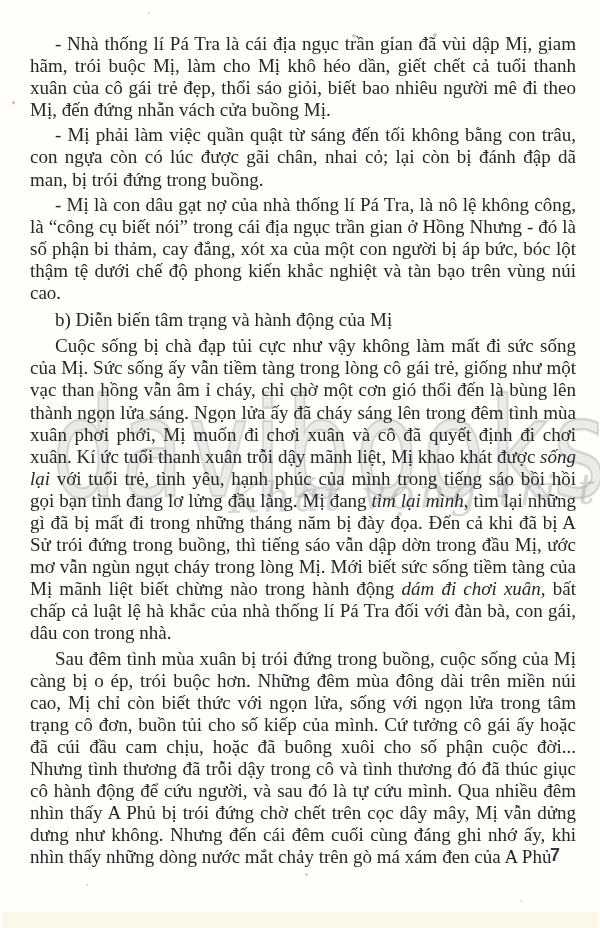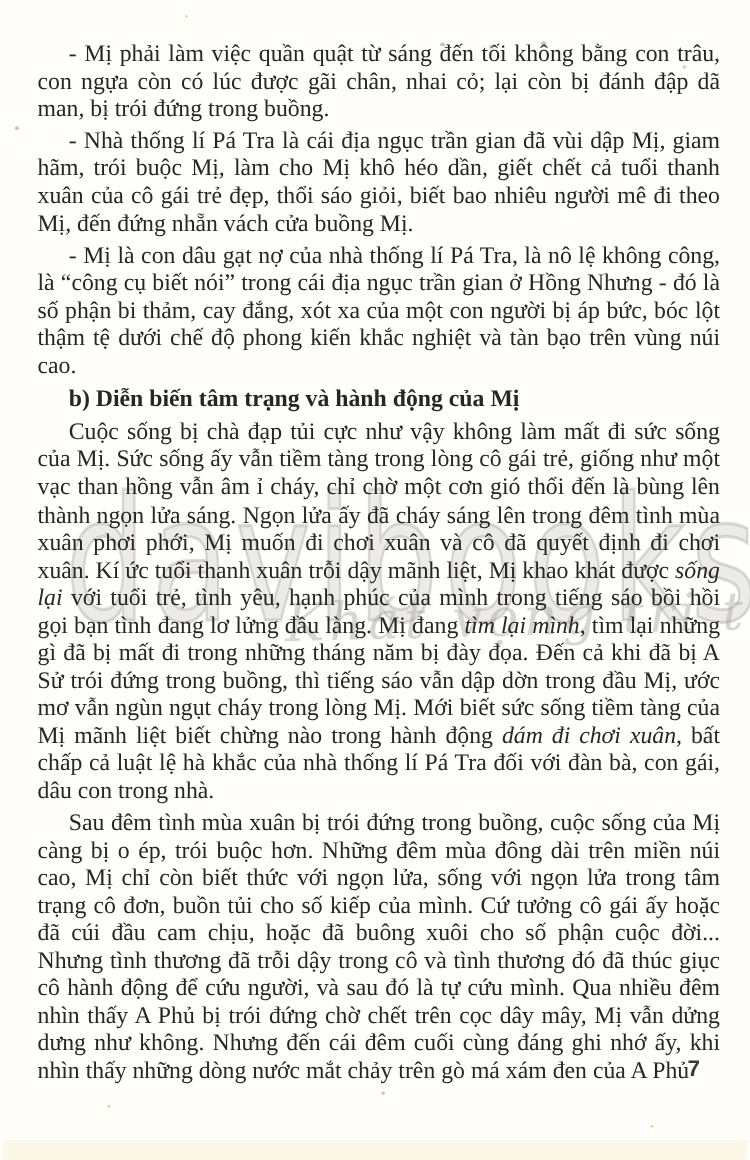--- a/index.html
+++ b/index.html
@@ -13,21 +13,21 @@
   }
   .text-block{
     position:absolute;
     left:30px;top:33px;
     width:546px;
     font-size:19px;
     line-height:22.1px;
     text-align:justify;
   }
   .para{margin:0 0 3px 0;text-indent:25px;}
-  .para.heading{margin-top:5px;margin-bottom:4px;font-weight:bold;}
+  .para.heading{margin-top:5px;margin-bottom:4px;}
   .para i{font-style:italic;}
   .page-number{
     position:absolute;
     right:40px;top:845px;
     font-family:"Liberation Sans","DejaVu Sans",sans-serif;
     font-size:18px;font-weight:bold;color:#3a3a3a;
   }
   
   .wm-brand{
     position:absolute;
@@ -70,22 +70,22 @@
 </style>
 </head>
 <body>
 
 <div class="page">
 
   <div class="wm-brand">davibooks</div>
   <div class="wm-slogan">Khát vọng tri thức</div>
 
   <div class="text-block">
+    <p class="para">- Nhà thống lí Pá Tra là cái địa ngục trần gian đã vùi dập Mị, giam hãm, trói buộc Mị, làm cho Mị khô héo dần, giết chết cả tuổi thanh xuân của cô gái trẻ đẹp, thổi sáo giỏi, biết bao nhiêu người mê đi theo Mị, đến đứng nhẵn vách cửa buồng Mị.</p>
     <p class="para">- Mị phải làm việc quần quật từ sáng đến tối không bằng con trâu, con ngựa còn có lúc được gãi chân, nhai cỏ; lại còn bị đánh đập dã man, bị trói đứng trong buồng.</p>
-    <p class="para">- Nhà thống lí Pá Tra là cái địa ngục trần gian đã vùi dập Mị, giam hãm, trói buộc Mị, làm cho Mị khô héo dần, giết chết cả tuổi thanh xuân của cô gái trẻ đẹp, thổi sáo giỏi, biết bao nhiêu người mê đi theo Mị, đến đứng nhẵn vách cửa buồng Mị.</p>
     <p class="para">- Mị là con dâu gạt nợ của nhà thống lí Pá Tra, là nô lệ không công, là “công cụ biết nói” trong cái địa ngục trần gian ở Hồng Nhưng - đó là số phận bi thảm, cay đắng, xót xa của một con người bị áp bức, bóc lột thậm tệ dưới chế độ phong kiến khắc nghiệt và tàn bạo trên vùng núi cao.</p>
     <p class="para heading">b) Diễn biến tâm trạng và hành động của Mị</p>
     <p class="para"><span>Cuộc sống bị chà đạp tủi cực như vậy không làm mất đi sức sống của Mị. Sức sống ấy vẫn tiềm tàng trong lòng cô gái trẻ, giống như một vạc than hồng vẫn âm ỉ cháy, chỉ chờ một cơn gió thổi đến là bùng lên thành ngọn lửa sáng. Ngọn lửa ấy đã cháy sáng lên trong đêm tình mùa xuân phơi phới, Mị muốn đi chơi xuân và cô đã quyết định đi chơi xuân. Kí ức tuổi thanh xuân trỗi dậy mãnh liệt, Mị khao khát được </span><i>sống lại</i><span> với tuổi trẻ, tình yêu, hạnh phúc của mình trong tiếng sáo bồi hồi gọi bạn tình đang lơ lửng đầu làng. Mị đang </span><i>tìm lại mình</i><span>, tìm lại những gì đã bị mất đi trong những tháng năm bị đày đọa. Đến cả khi đã bị A Sử trói đứng trong buồng, thì tiếng sáo vẫn dập dờn trong đầu Mị, ước mơ vẫn ngùn ngụt cháy trong lòng Mị. Mới biết sức sống tiềm tàng của Mị mãnh liệt biết chừng nào trong hành động </span><i>dám đi chơi xuân</i><span>, bất chấp cả luật lệ hà khắc của nhà thống lí Pá Tra đối với đàn bà, con gái, dâu con trong nhà.</span></p>
     <p class="para">Sau đêm tình mùa xuân bị trói đứng trong buồng, cuộc sống của Mị càng bị o ép, trói buộc hơn. Những đêm mùa đông dài trên miền núi cao, Mị chỉ còn biết thức với ngọn lửa, sống với ngọn lửa trong tâm trạng cô đơn, buồn tủi cho số kiếp của mình. Cứ tưởng cô gái ấy hoặc đã cúi đầu cam chịu, hoặc đã buông xuôi cho số phận cuộc đời... Nhưng tình thương đã trỗi dậy trong cô và tình thương đó đã thúc giục cô hành động để cứu người, và sau đó là tự cứu mình. Qua nhiều đêm nhìn thấy A Phủ bị trói đứng chờ chết trên cọc dây mây, Mị vẫn dửng dưng như không. Nhưng đến cái đêm cuối cùng đáng ghi nhớ ấy, khi nhìn thấy những dòng nước mắt chảy trên gò má xám đen của A Phủ</p>
   </div>
 
   <div class="page-number">7</div>
 
   <span class="speck s1"></span>
   <span class="speck s2"></span>

